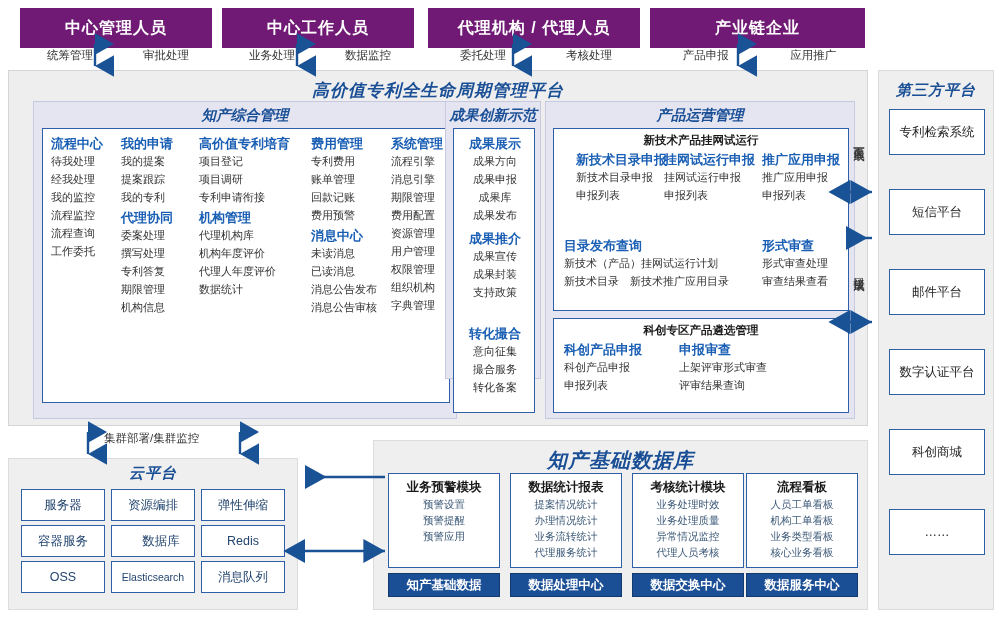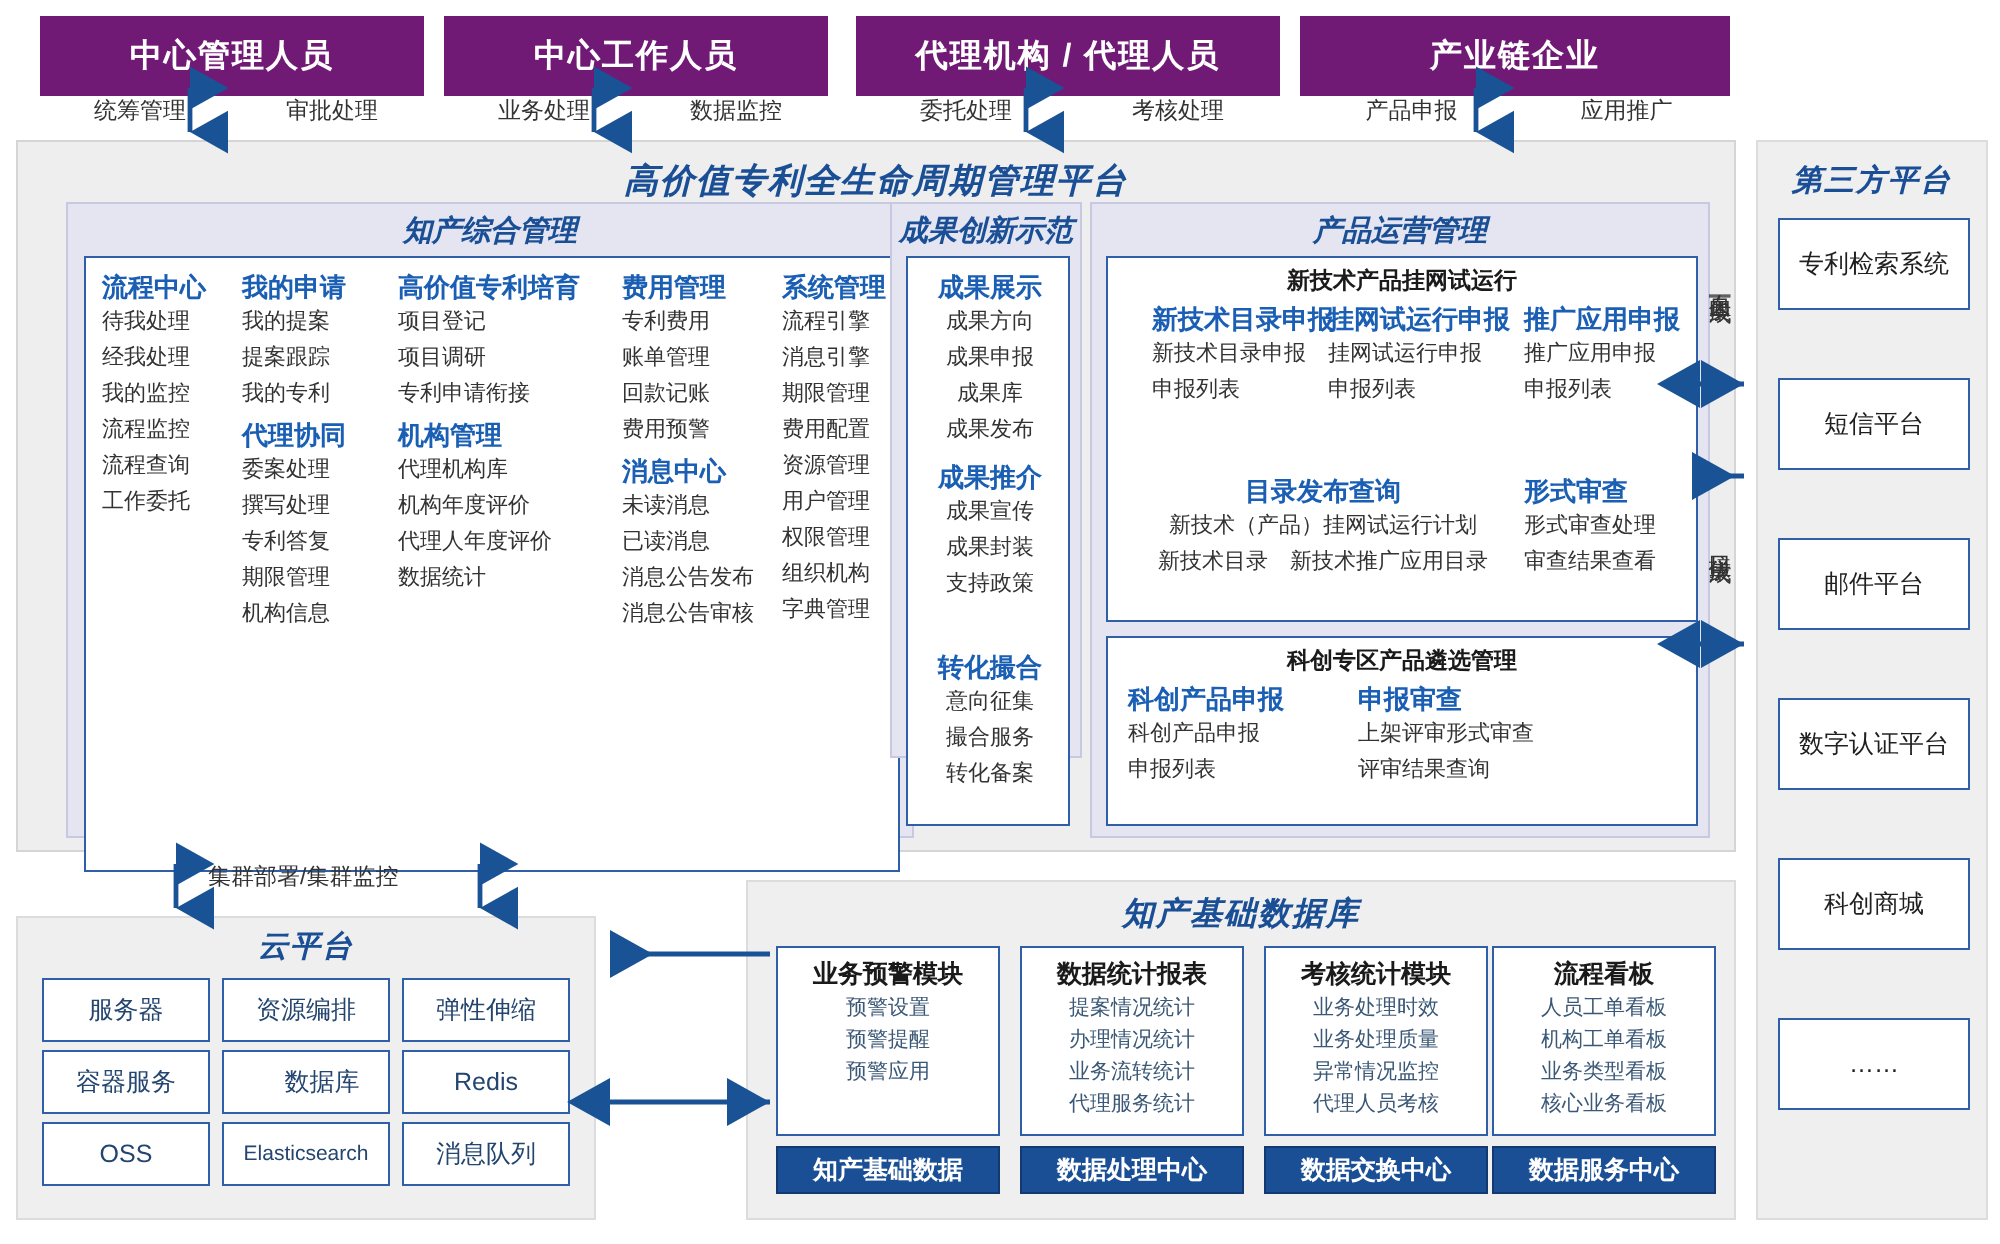--- a/index.html
+++ b/index.html
@@ -128,21 +128,21 @@
   .cloud-cell.small { font-size: 10.5px; }
 
   
   #database {
     position: absolute;
     left: 373px; top: 440px; width: 495px; height: 170px;
     background: #efefef; border: 1px solid #dcdcdc;
   }
   #database-title {
     position: absolute; left: 0; top: 6px; width: 100%;
-    text-align: center; font-size: 16px; font-weight: bold; font-style: italic;
+    text-align: center; font-size: 20px; font-weight: bold; font-style: italic;
     color: #1a4f96; letter-spacing: 1px;
   }
   .db-col { position: absolute; top: 32px; width: 112px; }
   .db-card {
     height: 95px; background: #ffffff; border: 1.3px solid #2f5fa8;
     text-align: center; padding-top: 4px;
   }
   .db-card-head {
     font-size: 12.5px; font-weight: bold; color: #1a1a1a; line-height: 18px;
   }
@@ -171,21 +171,21 @@
       <div class="role-box ctr abs" style="left:650px; top:8px; width:215px;">产业链企业</div>
       <div class="role-sub" style="left:658px; width:95.5px; text-align:center;">产品申报</div>
       <div class="role-sub" style="left:765.5px; width:95.5px; text-align:center;">应用推广</div>
     </div>
 
   <div id="platform">
     <div id="platform-title">高价值专利全生命周期管理平台</div>
 
     <div class="section" style="left:24px; top:30px; width:424px; height:318px;">
       <div class="section-title">知产综合管理</div>
-      <div class="inner-panel" style="left:8px; top:26px; width:408px; height:308px;text-decoration:underline;">
+      <div class="inner-panel" style="left:8px; top:26px; width:408px; height:275px;text-decoration:underline;">
         <div id="zhichan-cols">
             <div class="col" style="left:8px; top:6px;">
               <div class="col-head">流程中心</div>
               <div class="col-item">待我处理</div>
               <div class="col-item">经我处理</div>
               <div class="col-item">我的监控</div>
               <div class="col-item">流程监控</div>
               <div class="col-item">流程查询</div>
               <div class="col-item">工作委托</div>
             </div>
@@ -277,21 +277,21 @@
             <div class="col" style="left:110px; top:22px; width:92px;">
               <div class="col-head" style="white-space:normal;">挂网试运行申报</div>
               <div class="col-item">挂网试运行申报</div>
               <div class="col-item">申报列表</div>
             </div>
             <div class="col" style="left:208px; top:22px; width:92px;">
               <div class="col-head" style="white-space:normal;">推广应用申报</div>
               <div class="col-item">推广应用申报</div>
               <div class="col-item">申报列表</div>
             </div>
-            <div class="col" style="left:10px; top:108px; width:195px;text-align:center;">
+            <div class="col" style="left:10px; top:108px; width:195px;">
               <div class="col-head">目录发布查询</div>
               <div class="col-item">新技术（产品）挂网试运行计划</div>
               <div class="col-item">新技术目录　新技术推广应用目录</div>
             </div>
             <div class="col" style="left:208px; top:108px; width:92px;">
               <div class="col-head">形式审查</div>
               <div class="col-item">形式审查处理</div>
               <div class="col-item">审查结果查看</div>
             </div>
           </div>

